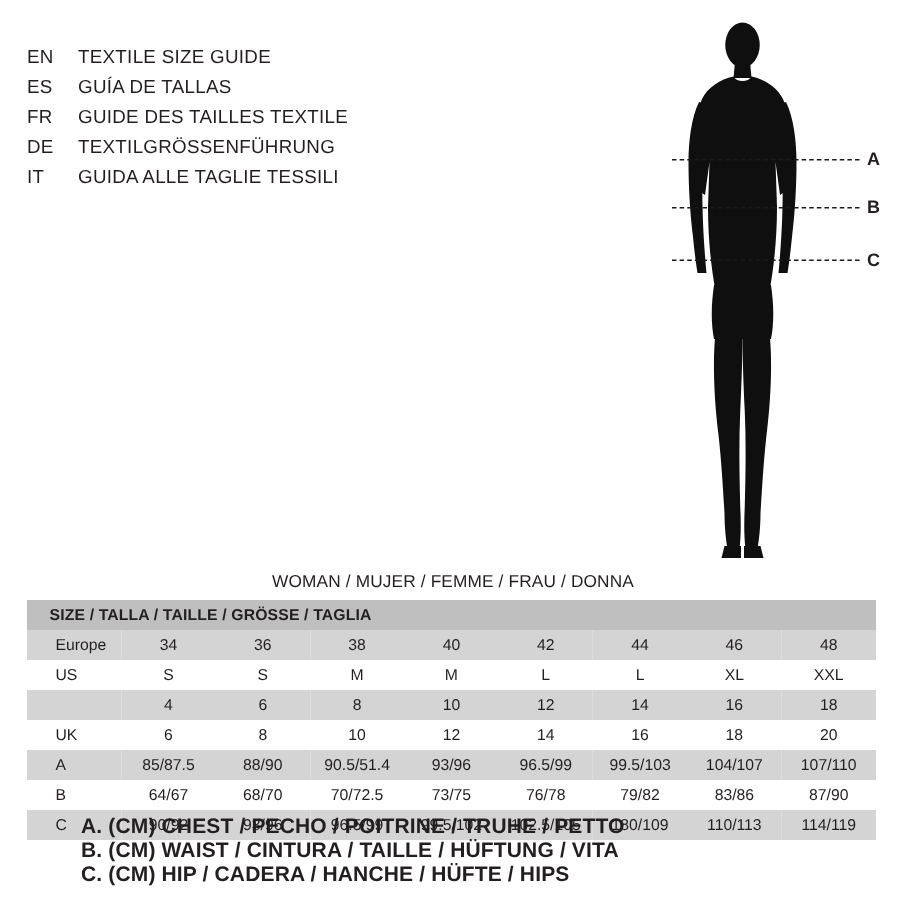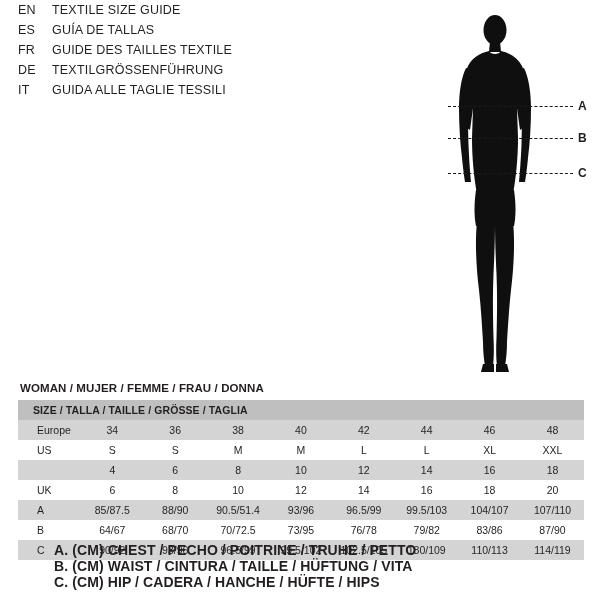--- a/index.html
+++ b/index.html
@@ -13,21 +13,21 @@
     font-family: "Liberation Sans", sans-serif;
     color: #231f20;
     position: relative;
     overflow: hidden;
   }
 
   
   .header {
     position: absolute;
     left: 18px;
-    top: 0;
+    top: 28px;
     width: 330px;
   }
   .lang-row {
     display: flex;
     align-items: baseline;
     height: 20px;
     line-height: 20px;
     font-size: 12.5px;
     letter-spacing: 0.2px;
   }
@@ -69,24 +69,25 @@
 
   
   .table-area {
     position: absolute;
     left: 18px;
     top: 382px;
     width: 566px;
   }
   .woman-title {
     font-size: 11.5px;
-    font-weight: bold;
+    font-weight: normal;
     letter-spacing: 0.1px;
     margin: 0 0 6px 2px;
     text-transform: uppercase;
+    text-align: center;
   }
   table.size-table {
     border-collapse: collapse;
     width: 566px;
     font-size: 10.5px;
     table-layout: fixed;
   }
   table.size-table td {
     padding: 2px 0 2px 0;
     height: 16px;
@@ -283,21 +284,21 @@
         <td>99.5/103</td>
         <td>104/107</td>
         <td>107/110</td>
       </tr>
 
       <tr class="band-light">
         <td class="rowlabel">B</td>
         <td>64/67</td>
         <td>68/70</td>
         <td>70/72.5</td>
-        <td>73/95</td>
+        <td>73/75</td>
         <td>76/78</td>
         <td>79/82</td>
         <td>83/86</td>
         <td>87/90</td>
       </tr>
 
       <tr class="band-dark">
         <td class="rowlabel">C</td>
         <td>90/92</td>
         <td>93/96</td>

